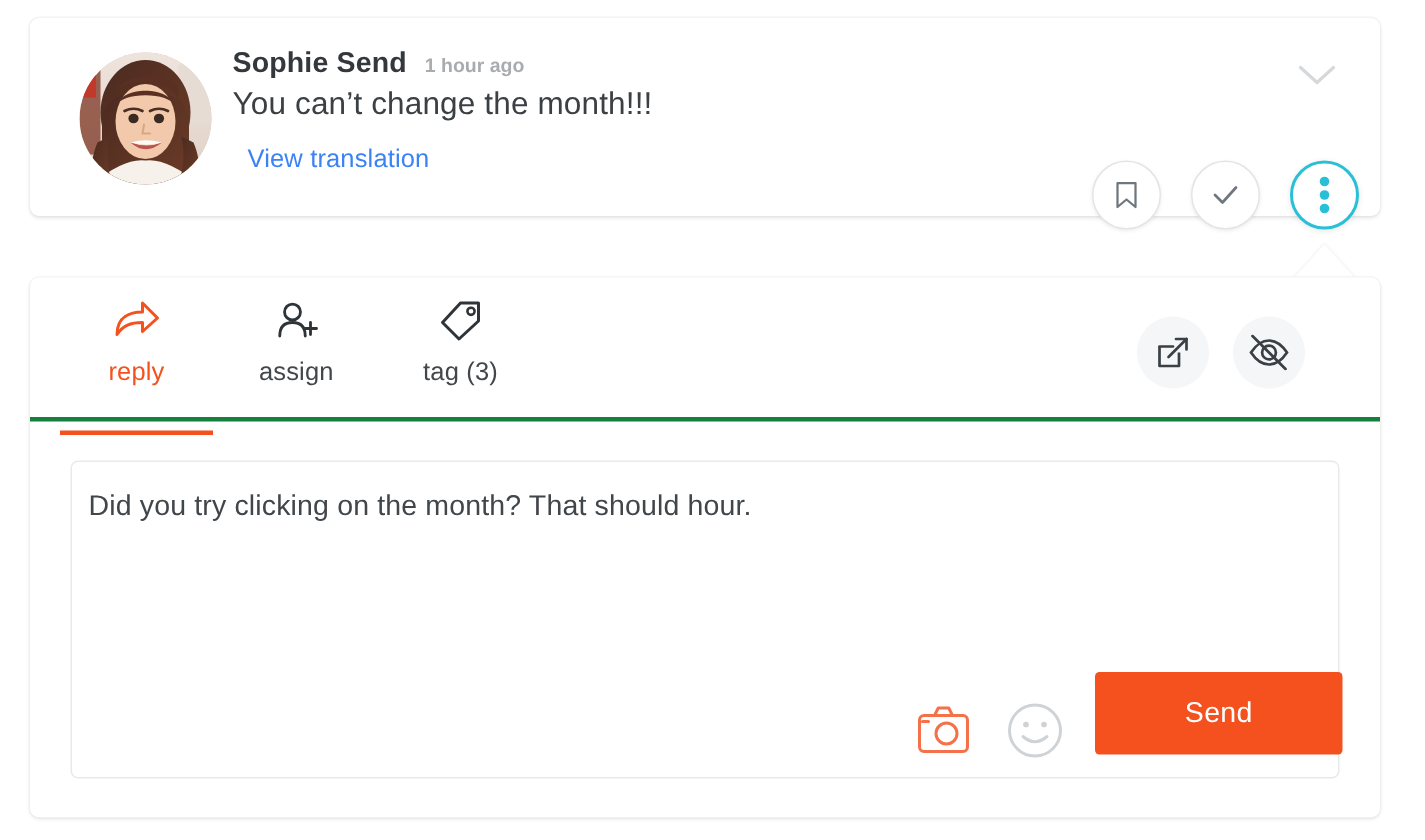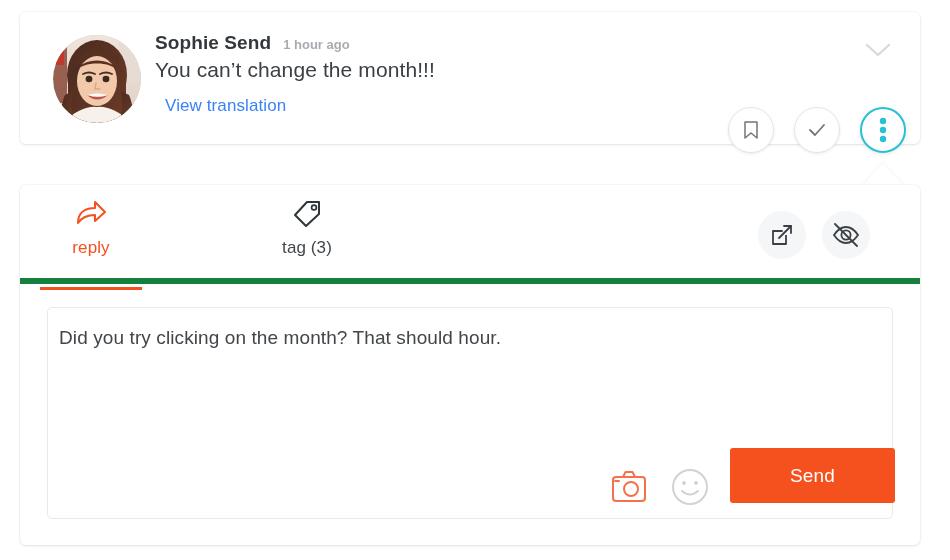--- a/index.html
+++ b/index.html
@@ -131,21 +131,21 @@
     border-bottom: 23px solid #ffffff;
     filter: drop-shadow(0 -1px 1px rgba(0,0,0,0.05));
   }
 
   
   #tab-bar {
     position: absolute;
     left: 0; top: 0;
     width: 900px;
     height: 93px;
-    border-bottom: 6px solid #15803d;
+    border-bottom: 3px solid #15803d;
   }
   .tab {
     position: absolute;
     top: 12px;
     height: 80px;
     display: flex;
     flex-direction: column;
     align-items: center;
     cursor: pointer;
     box-sizing: border-box;
@@ -338,20 +338,30 @@
 
     <div class="tab" id="tab-reply">
       <span class="tab-icon">
         <svg width="34" height="30" viewBox="0 0 34 30" xmlns="http://www.w3.org/2000/svg">
           <path d="M4 24 C4 12 13 9 21 9 L21 3 L31 13 L21 22 L21 16 C13 16 8 18 4 24 Z" stroke="#f4511e" stroke-width="2" fill="none" stroke-linejoin="round" stroke-linecap="round"></path>
         </svg>
       </span>
       <span class="tab-label">reply</span>
     </div>
 
+    <div class="tab" id="tab-assign">
+      <span class="tab-icon">
+        <svg width="34" height="30" viewBox="0 0 34 30" xmlns="http://www.w3.org/2000/svg">
+          <circle cx="14" cy="9" r="5.3" stroke="#2f3438" stroke-width="1.9" fill="none"></circle>
+          <path d="M5.5 25 C5.5 18 9.5 16 14 16 C18.5 16 22.5 18 22.5 25" stroke="#2f3438" stroke-width="1.9" fill="none" stroke-linecap="round"></path>
+          <path d="M26 16 L26 24 M22 20 L30 20" stroke="#2f3438" stroke-width="1.9" stroke-linecap="round"></path>
+        </svg>
+      </span>
+      <span class="tab-label">assign</span>
+    </div>
 
     <div class="tab" id="tab-tag">
       <span class="tab-icon">
         <svg width="34" height="30" viewBox="0 0 34 30" xmlns="http://www.w3.org/2000/svg">
           <path d="M17 3 L29 3 L29 15 L16 27 L5 16 Z" stroke="#2f3438" stroke-width="2" fill="none" stroke-linejoin="round"></path>
           <circle cx="24" cy="8.5" r="2.4" stroke="#2f3438" stroke-width="1.7" fill="none"></circle>
         </svg>
       </span>
       <span class="tab-label">tag (3)</span>
     </div>

